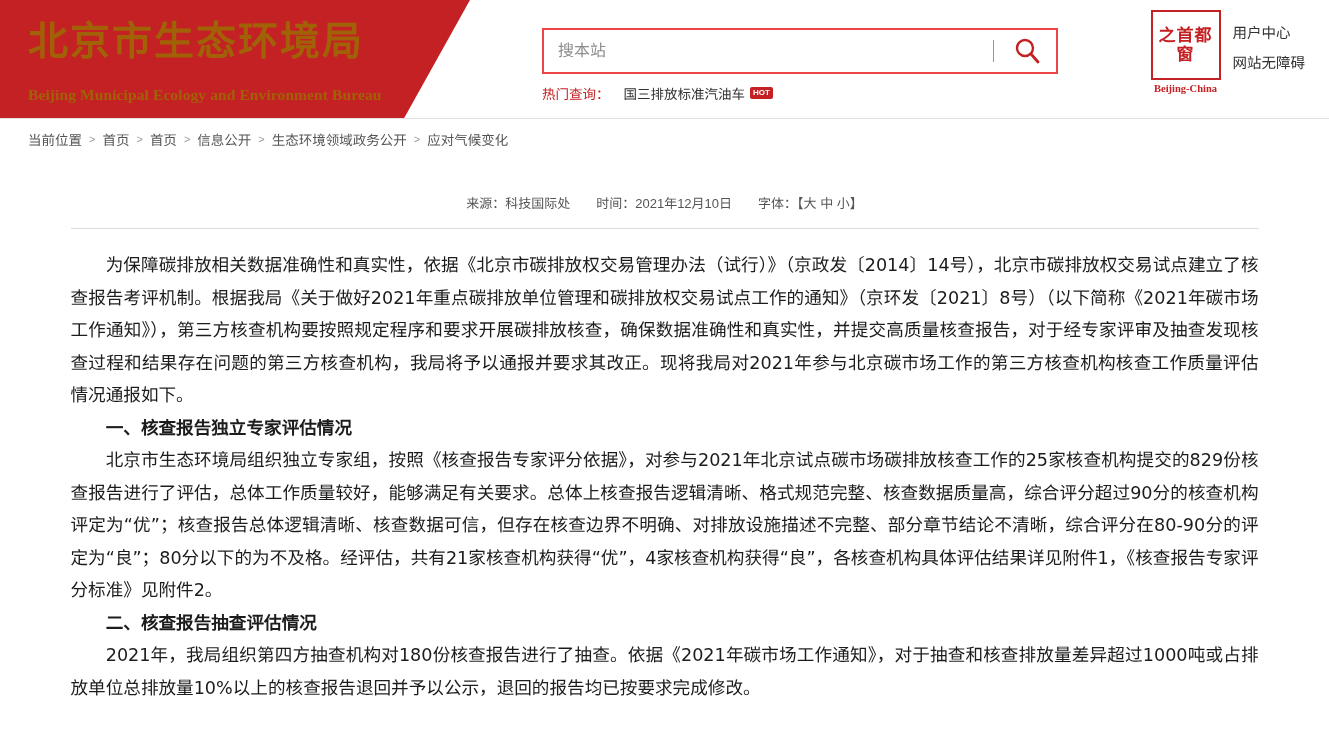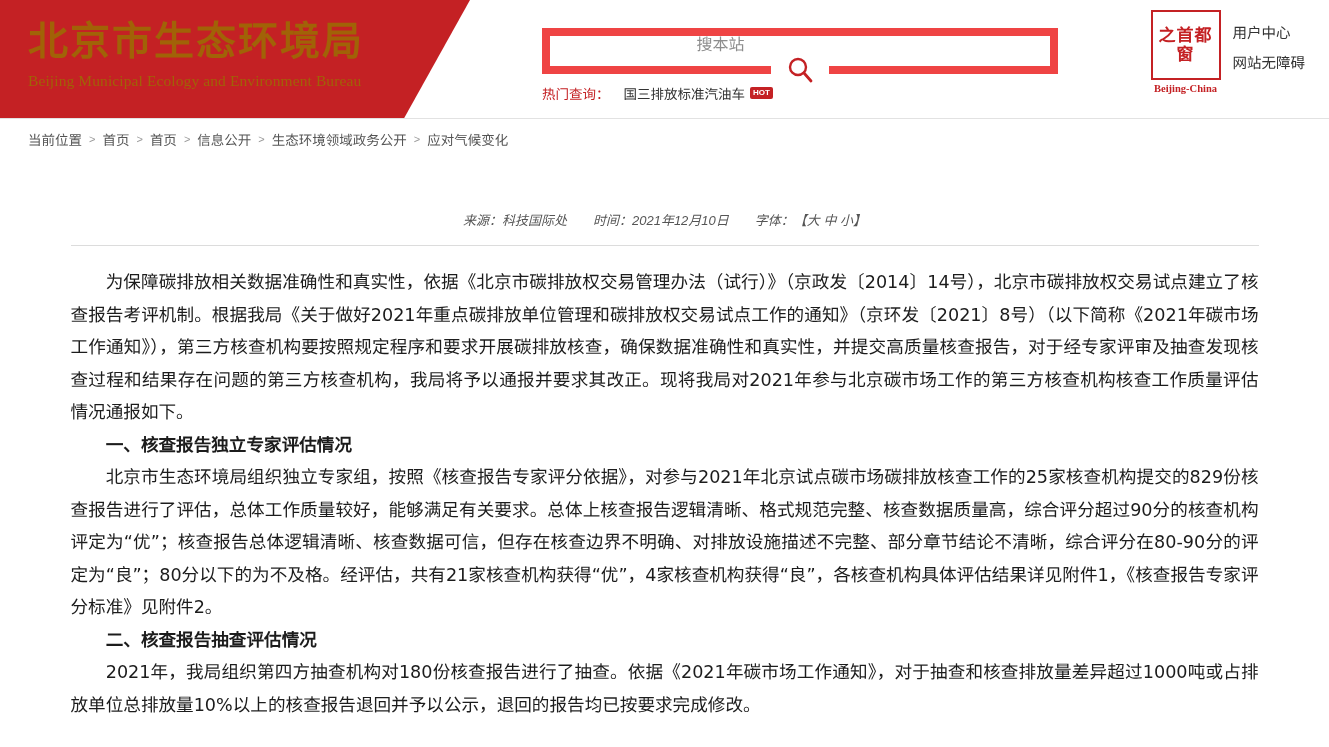--- a/index.html
+++ b/index.html
@@ -36,41 +36,40 @@
   }
   .brand-cn {
     font-size: 40px;
     font-weight: bold;
     letter-spacing: 2px;
     line-height: 50px;
     white-space: nowrap;
     font-family: "DejaVu Sans", "Liberation Sans", sans-serif;
   }
   .brand-en {
-    margin-top: 6px;
+    margin-top: 20px;
     font-size: 15.5px;
-    font-weight: normal;
+    font-weight: bold;
     letter-spacing: 0.1px;
     white-space: nowrap;
     font-family: "Liberation Serif", serif;
   }
 
   
   .search-wrap {
     position: absolute;
     left: 542px; top: 28px;
     width: 516px;
   }
   .search-box {
     display: flex;
     align-items: center;
     height: 46px;
-    border: 8px solid #ef4444;
+    border: 2px solid #ef4444;
     background: #fff;
-    flex-direction: column;
   }
   .search-input {
     flex: 1;
     height: 100%;
     border: none;
     outline: none;
     padding: 0 14px;
     font-size: 16px;
     color: #333;
     font-family: "Liberation Sans", sans-serif;
@@ -181,29 +180,28 @@
   }
   .art-title {
     text-align: center;
     font-size: 25px;
     font-weight: bold;
     color: #1a1a1a;
     letter-spacing: 0.4px;
     font-family: "DejaVu Sans", "Liberation Sans", sans-serif;
   }
   .art-meta {
-    margin-top: 18px;
+    margin-top: 1px;
     text-align: center;
     font-size: 13px;
     color: #555;
     display: flex;
     justify-content: center;
     gap: 26px;
     align-items: center;
-    font-style: italic;
   }
   .art-meta .fs-group span { cursor: pointer; }
   .divider {
     margin-top: 16px;
     border-top: 1px solid #dcdcdc;
   }
   .art-body {
     margin-top: 20px;
     font-size: 17.6px;
     line-height: 32.5px;

